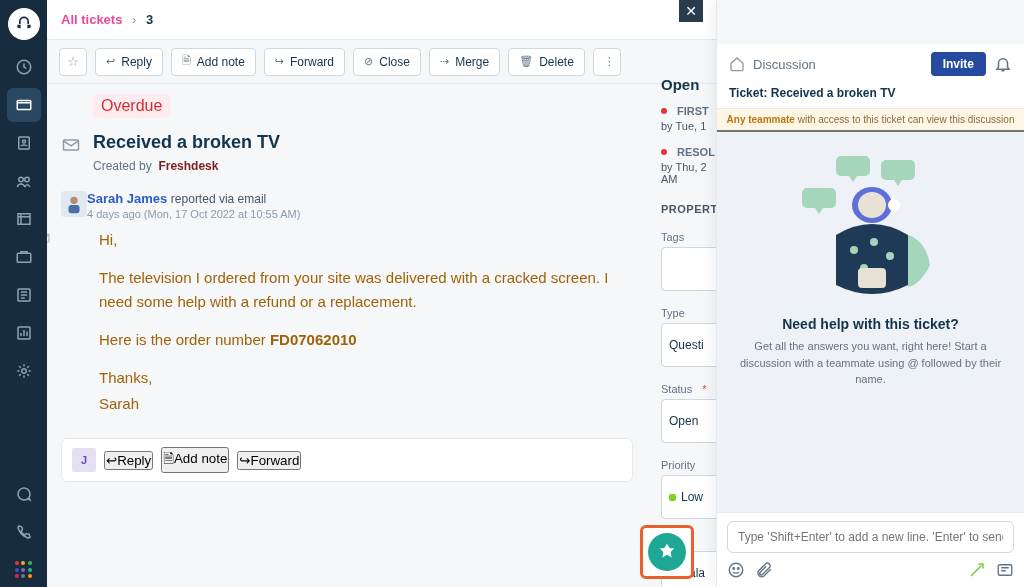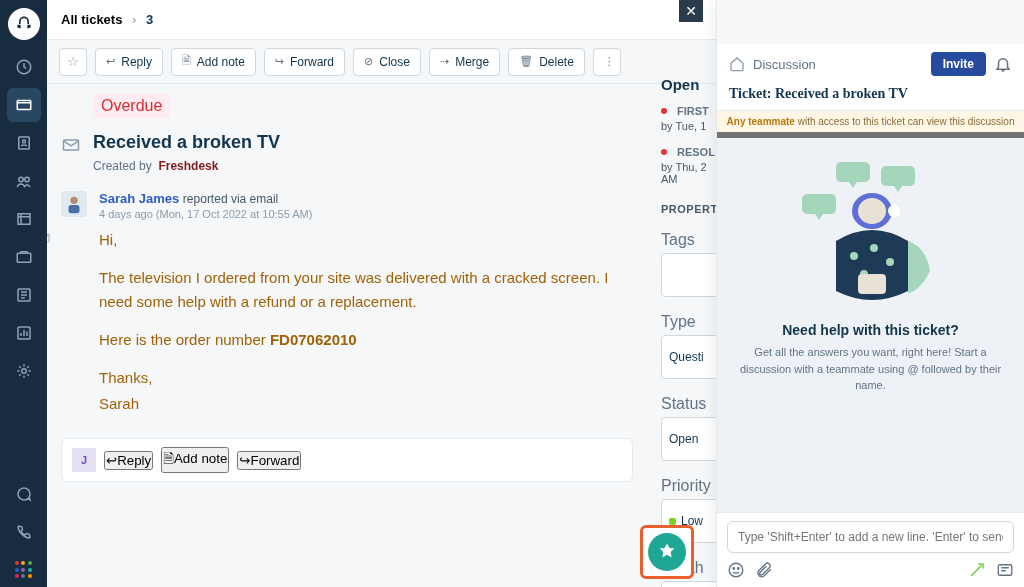--- a/index.html
+++ b/index.html
@@ -7,74 +7,74 @@
 .sidebar-left { position: absolute; left: 0; top: 0; width: 47px; height: 587px; background: #182c3f; display: flex; flex-direction: column; align-items: center; padding-top: 8px; gap: 4px; }
 .sidebar-left .logo { width: 32px; height: 32px; background: #fff; border-radius: 50%; display: flex; align-items: center; justify-content: center; margin-bottom: 6px; }
 .sidebar-left .nav-icon { width: 34px; height: 34px; display: flex; align-items: center; justify-content: center; color: #8da2b5; border-radius: 6px; cursor: pointer; }
 .sidebar-left .nav-icon.active { background: #2a4761; color: #fff; }
 .sidebar-left .spacer { flex: 1; }
 .sidebar-left .app-grid { width: 18px; height: 18px; display: grid; grid-template-columns: repeat(3,1fr); gap: 2px; }
 .sidebar-left .app-grid span { width: 4px; height: 4px; border-radius: 50%; }
 
 .topbar { position: absolute; left: 47px; top: 0; right: 0; height: 40px; background: #fff; border-bottom: 1px solid #e4e9ee; display: flex; align-items: center; padding: 0 14px; }
 .topbar .crumbs { font-size: 13px; }
-.topbar .crumbs a { color: #000000; text-decoration: none; font-weight: 600; }
+.topbar .crumbs a { color: #ec4899; text-decoration: none; font-weight: 600; }
 .topbar .chev { color: #8a9bab; margin: 0 6px; }
 .topbar .tid { font-weight: 600; color: #12344d; }
 .topbar .trial { margin-left: auto; color: #475867; font-size: 12px; }
 .topbar .sub-btn { margin-left: 10px; padding: 5px 12px; border: 1px solid #cfd7df; border-radius: 4px; background: #fff; font-size: 12px; cursor: pointer; }
 
 .toolbar { position: absolute; left: 47px; top: 40px; right: 0; height: 44px; background: #f5f7f9; border-bottom: 1px solid #e4e9ee; display: flex; align-items: center; padding: 0 12px; gap: 8px; }
 .toolbar .star { width: 28px; height: 28px; border: 1px solid #cfd7df; border-radius: 4px; display: flex; align-items: center; justify-content: center; color: #8a9bab; background: #fff; cursor: pointer; }
 .toolbar .btn { height: 28px; padding: 0 10px; border: 1px solid #cfd7df; border-radius: 4px; background: #fff; display: flex; align-items: center; gap: 6px; font-size: 12px; color: #12344d; cursor: pointer; }
 .toolbar .btn .ic { color: #627386; font-size: 11px; }
 .toolbar .more { width: 28px; }
 
 .main { position: absolute; left: 47px; top: 84px; width: 600px; bottom: 0; padding: 10px 14px; overflow: hidden; }
 .badge-overdue { display: inline-block; background: #ffecf0; color: #d72d30; font-size: 16px; padding: 3px 8px; border-radius: 4px; margin-left: 32px; font-weight: 500; }
 .ticket-title-row { display: flex; gap: 12px; margin-top: 14px; align-items: flex-start; }
 .ticket-title-row .env { color: #8a9bab; margin-top: 3px; }
 .ticket-title-row h1 { font-size: 18px; font-weight: 700; }
 .created-by { font-size: 12px; color: #627386; margin-top: 6px; }
 .created-by .fd { color: #7f1d1d; font-weight: 600; }
 .thread { margin-top: 18px; }
-.thread-head { display: flex; gap: 12px; align-items: flex-start; }
+.thread-head { display: flex; align-items: flex-start; }
 .avatar { width: 26px; height: 26px; border-radius: 4px; background: #e0e8f0; display: flex; align-items: center; justify-content: center; overflow: hidden; }
 .avatar svg { width: 22px; height: 22px; }
 .from-line .name { color: #2c5cc5; font-weight: 600; font-size: 13px; }
 .from-line .via { color: #475867; font-size: 12px; }
 .timeline { font-size: 11px; color: #8a9bab; margin-top: 2px; }
 .msg-body { margin-left: 38px; margin-top: 8px; font-size: 15px; color: #a16207; line-height: 1.6; }
 .msg-body p { margin-bottom: 14px; }
 .msg-body .order b { font-weight: 700; }
 .reply-box { margin-top: 22px; background: #fff; border: 1px solid #e4e9ee; border-radius: 6px; padding: 8px 10px; display: flex; gap: 8px; align-items: center; }
 .reply-box .me-avatar { width: 24px; height: 24px; border-radius: 2px; background: #e6e0f5; color: #6a4cb3; display: flex; align-items: center; justify-content: center; font-size: 11px; font-weight: 600; }
 
 .props { position: absolute; left: 655px; top: 66px; width: 70px; bottom: 0; padding: 10px 0 10px 6px; font-size: 12px; }
 .props h3 { font-size: 15px; font-weight: 700; margin-bottom: 12px; color: #12344d; }
 .prop-label { font-size: 11px; color: #627386; font-weight: 600; text-transform: uppercase; margin-top: 10px; display: flex; align-items: center; gap: 10px; }
-.prop-label.small { text-transform: none; font-weight: 500; font-size: 16px; margin-top: 16px; }
+.prop-label.small { text-transform: none; font-weight: 500; font-size: 11px; margin-top: 16px; }
 .dot-red { width: 6px; height: 6px; background: #e43538; border-radius: 50%; display: inline-block; }
 .sla-by { font-size: 11px; color: #475867; margin-top: 3px; }
 .prop-field { margin-top: 4px; background: #fff; border: 1px solid #cfd7df; border-radius: 4px; padding: 14px 7px; font-size: 12px; color: #12344d; white-space: nowrap; overflow: hidden; }
 .prop-field.prio { display: flex; align-items: center; gap: 5px; }
 .prio-dot { width: 7px; height: 7px; background: #7ed321; border-radius: 2px; }
 .req-star { color: #e43538; }
 .props-heading { font-size: 11px; font-weight: 700; letter-spacing: 0.5px; color: #475867; margin-top: 18px; }
 
 .disc-panel { position: absolute; right: 0; top: 0; width: 308px; height: 587px; background: #f5f7f9; border-left: 1px solid #e4e9ee; display: flex; flex-direction: column; box-shadow: -4px 0 12px rgba(0,0,0,0.06); }
 .close-x { position: absolute; top: 0; right: 321px; width: 24px; height: 22px; background: #2a3b4c; color: #fff; display: flex; align-items: center; justify-content: center; font-size: 14px; cursor: pointer; z-index: 10; }
 .disc-head { padding: 8px 12px; background: #fff; border-bottom: 1px solid #e4e9ee; margin-top: 44px; }
 .disc-head-row1 { display: flex; align-items: center; gap: 8px; }
 .disc-head-row1 .home { color: #8a9bab; }
 .disc-head-row1 .disc-label { color: #627386; font-size: 13px; flex: 1; }
 .disc-head-row1 .invite { background: #264a9e; color: #fff; border: none; padding: 5px 12px; border-radius: 4px; font-size: 12px; font-weight: 600; cursor: pointer; }
 .disc-head-row1 .bell { color: #627386; cursor: pointer; }
-.disc-title { font-size: 14px; font-weight: 700; margin-top: 10px; font-family: Liberation Serif, serif; }
-.disc-banner { background: #fff6e6; color: #8a6d3b; font-size: 10px; text-align: center; padding: 5px 8px; border-bottom: 6px solid #737373; }
+.disc-title { font-size: 12px; font-weight: 700; margin-top: 10px; }
+.disc-banner { background: #fff6e6; color: #8a6d3b; font-size: 10px; text-align: center; padding: 5px 8px; border-bottom: 2px solid #737373; }
 .disc-banner b { color: #b77810; font-weight: 700; }
 .disc-body { flex: 1; display: flex; flex-direction: column; align-items: center; padding: 18px 16px; text-align: center; background: #eef2f6; }
 .disc-illu { width: 170px; height: 150px; position: relative; margin-bottom: 10px; }
 .disc-body h4 { font-size: 14px; font-weight: 700; color: #12344d; margin-top: 6px; }
 .disc-body p { font-size: 11px; color: #627386; margin-top: 6px; line-height: 1.5; }
 .disc-composer { background: #fff; border-top: 1px solid #e4e9ee; padding: 8px 10px; }
 .disc-composer .input { width: 100%; border: 1px solid #cfd7df; border-radius: 6px; padding: 8px 10px; font-size: 12px; color: #8a9bab; background: #fff; }
 .disc-composer .tools { display: flex; gap: 10px; margin-top: 8px; align-items: center; color: #627386; }
 .disc-composer .tools .sp { flex: 1; }
 

